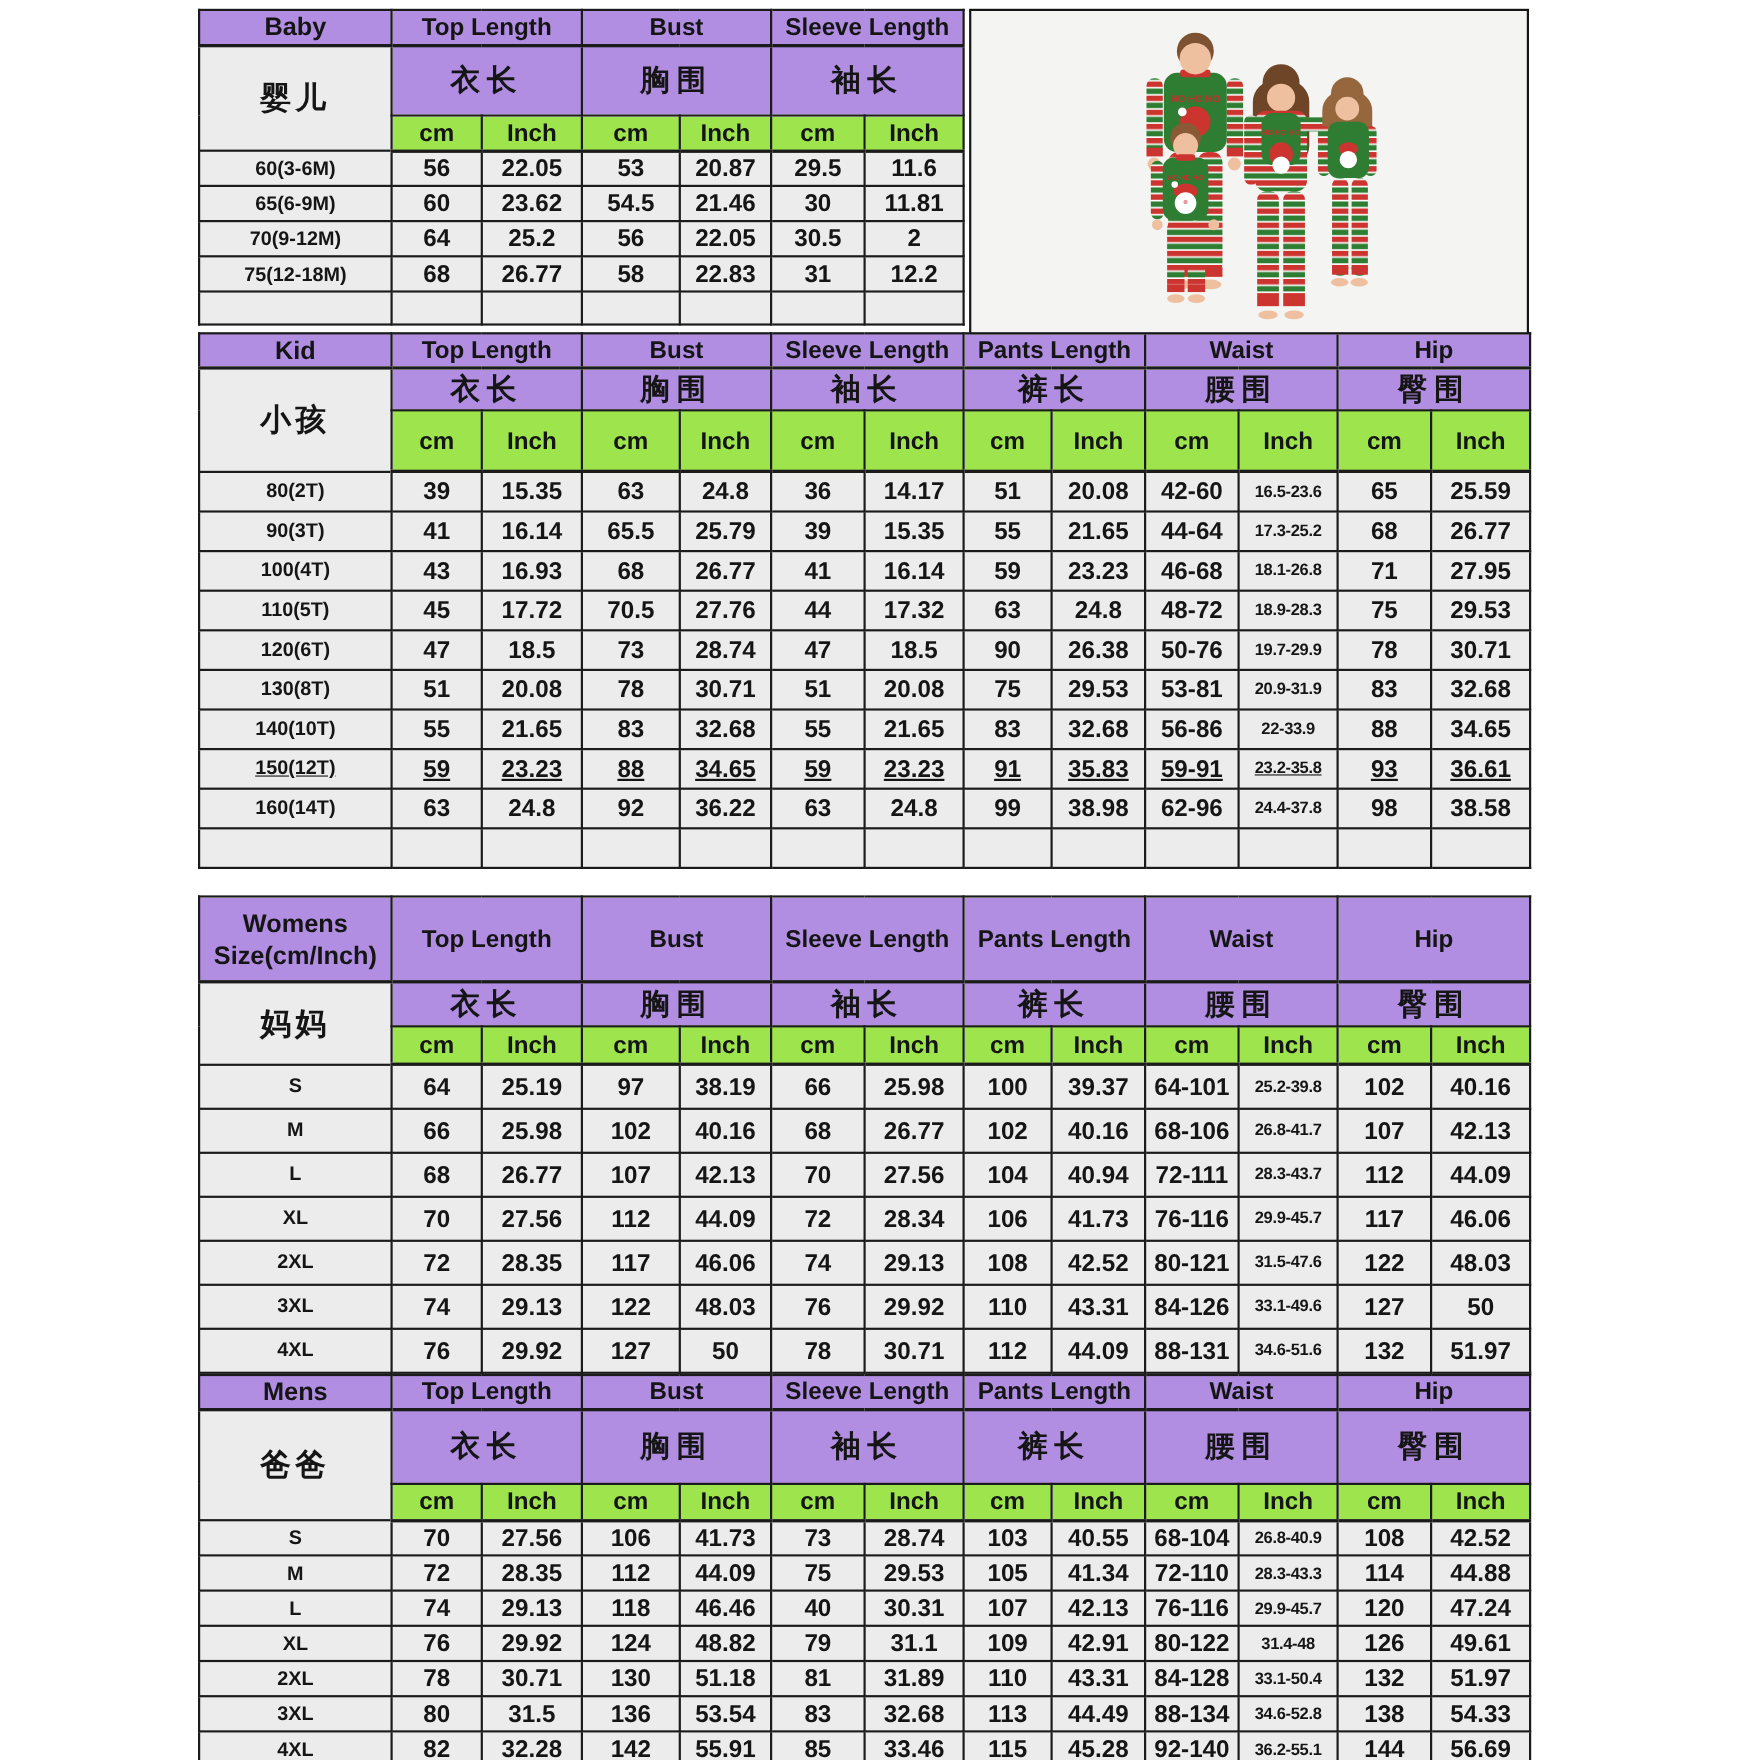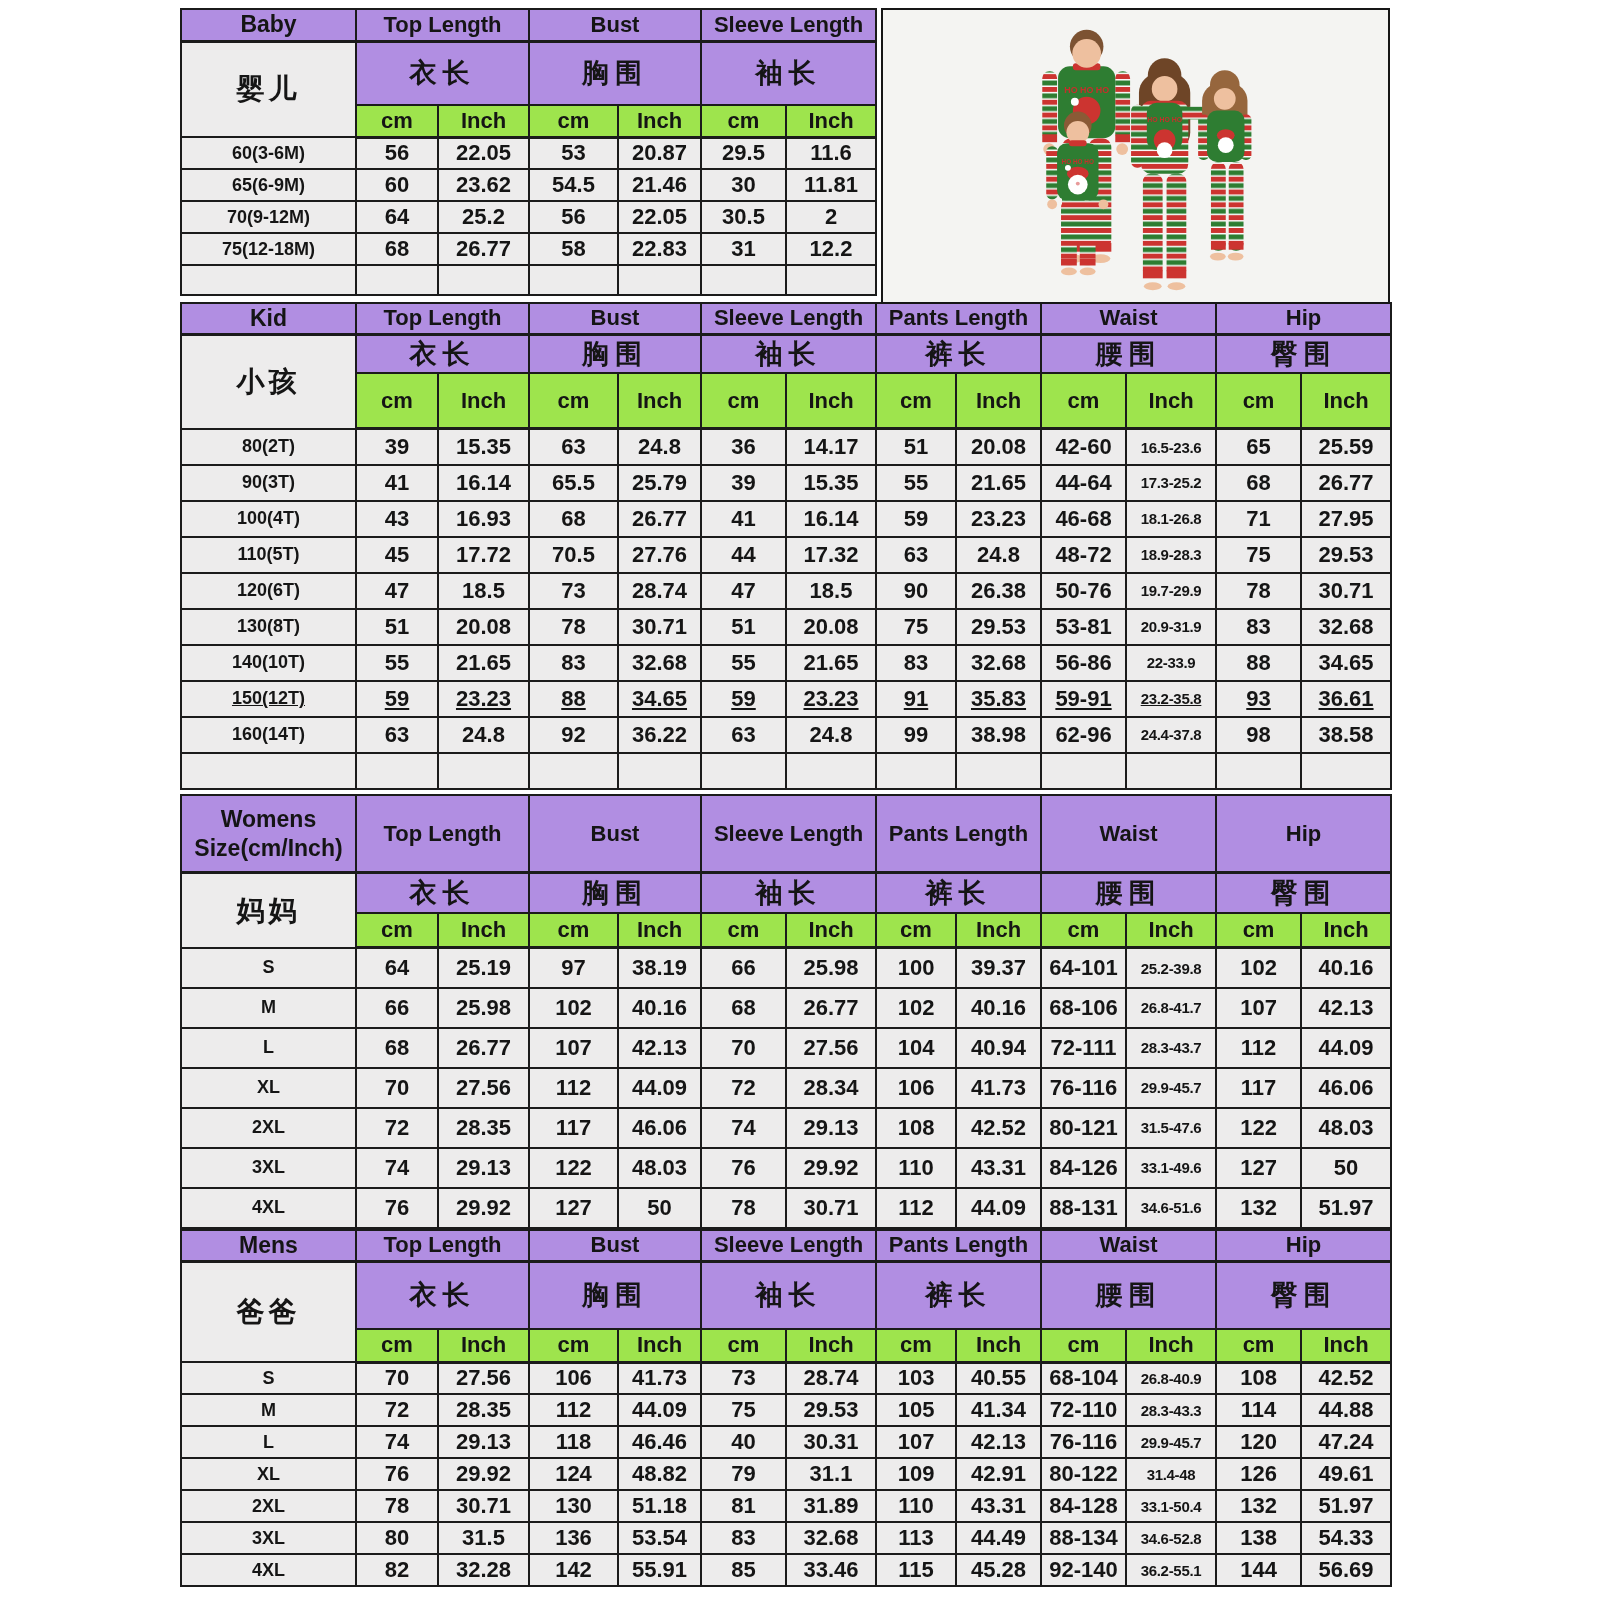--- a/index.html
+++ b/index.html
@@ -108,21 +108,21 @@
               <td class="blank"></td>
               <td class="blank"></td>
               <td class="blank"></td>
               <td class="blank"></td>
               <td class="blank"></td>
             </tr>
           </tbody>
         </table>
       </div>
     <div>
-        <table class="size-table" style="width: 1210px; margin-bottom: 4px;">
+        <table class="size-table" style="width: 1210px; margin-bottom: 24px;">
           <colgroup>
             <col style="width: 175px;">
             <col style="width: 82px;">
             <col style="width: 91px;">
             <col style="width: 89px;">
             <col style="width: 83px;">
             <col style="width: 85px;">
             <col style="width: 90px;">
             <col style="width: 80px;">
             <col style="width: 85px;">

